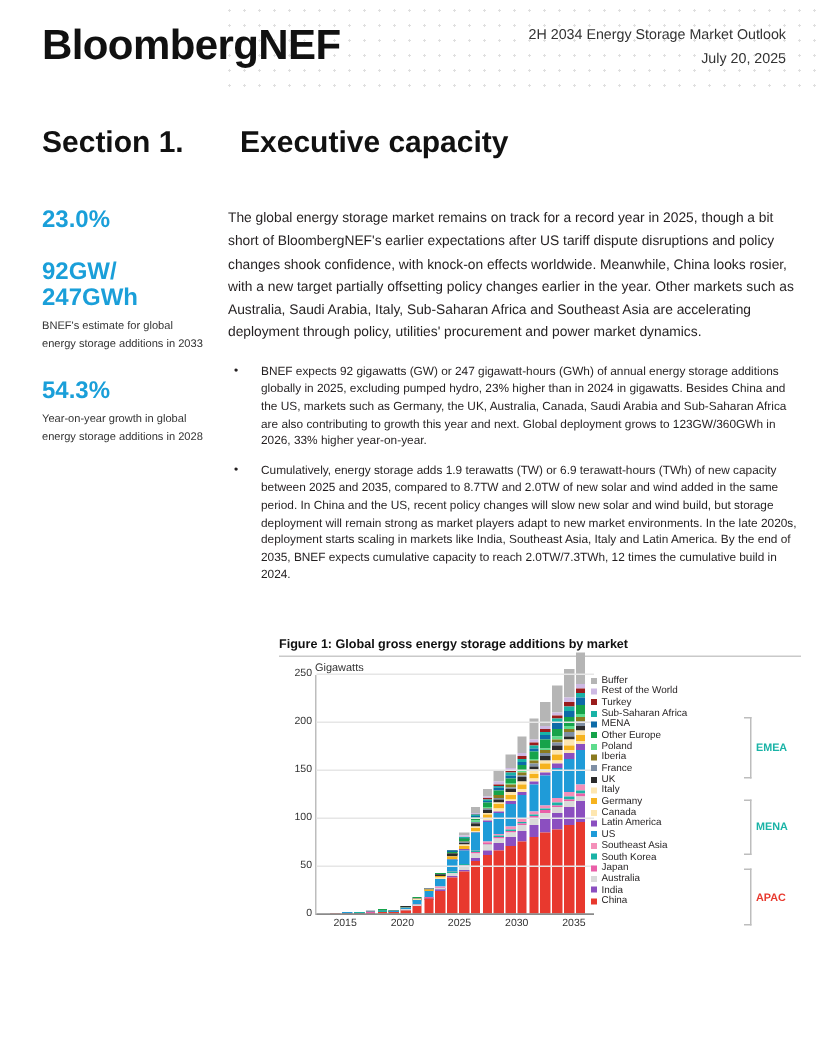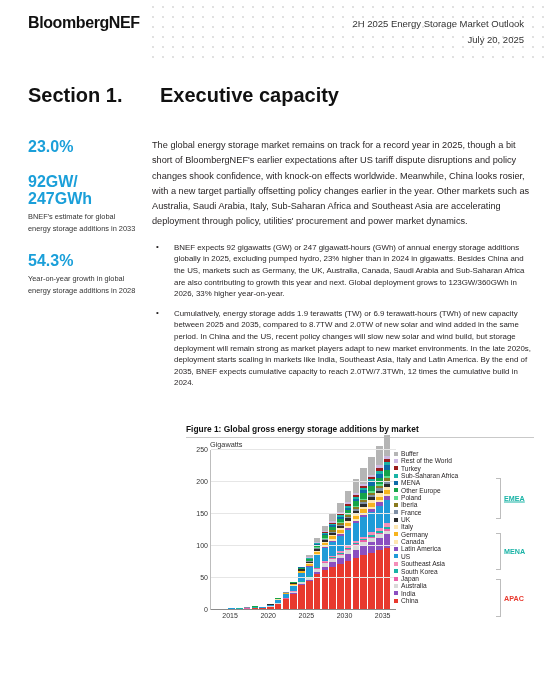--- a/index.html
+++ b/index.html
@@ -22,21 +22,21 @@
   .header-dots {
     position:absolute;
     left:148px; top:2px; right:0; height:58px;
     background-image: radial-gradient(#d9d9d9 0.7px, transparent 0.8px);
     background-size: 10px 10px;
     opacity:.85;
   }
   .logo {
     position:absolute;
     left:28px; top:14px;
-    font-size:16px;
+    font-size:28px;
     font-weight:bold;
     letter-spacing:-0.4px;
     color:#111;
   }
   .header-right {
     position:absolute;
     right:22px; top:16px;
     text-align:right;
     font-size:9.5px;
     color:#333;
@@ -247,21 +247,21 @@
     transform:translateY(-50%);
   }
 </style>
 </head>
 <body>
 
 <div class="header">
   <div class="header-dots"></div>
   <div class="logo">BloombergNEF</div>
   <div class="header-right">
-    <div>2H 2025 Energy Storage Market Outlook</div>
+    <div>2H 2034 Energy Storage Market Outlook</div>
     <div>July 20, 2025</div>
   </div>
 </div>
 
 <div class="section-row">
   <div class="section-num">Section 1.</div>
   <div class="section-title">Executive capacity</div>
 </div>
 
 <div class="stats">
@@ -851,21 +851,21 @@
           <span class="legend-swatch" style="background: rgb(139, 79, 192);"></span>
           <span class="legend-text">India</span>
         </div>
         <div class="legend-item">
           <span class="legend-swatch" style="background: rgb(232, 57, 46);"></span>
           <span class="legend-text">China</span>
         </div>
       </div>
     <div class="region-brackets" id="brackets">
         <div class="bracket" style="top: 16%; height: 24%;"></div>
-        <div class="region-label" style="top: 28%; color: rgb(25, 179, 166); text-decoration: underline;">EMEA</div>
+        <div class="region-label" style="top: 28%; color: rgb(25, 179, 166);">EMEA</div>
         <div class="bracket" style="top: 48%; height: 22%;"></div>
         <div class="region-label" style="top: 59%; color: rgb(25, 179, 166);">MENA</div>
         <div class="bracket" style="top: 75%; height: 22%;"></div>
         <div class="region-label" style="top: 86%; color: rgb(232, 57, 46);">APAC</div>
       </div>
   </div>
 
 </div>
 
 </body></html>

